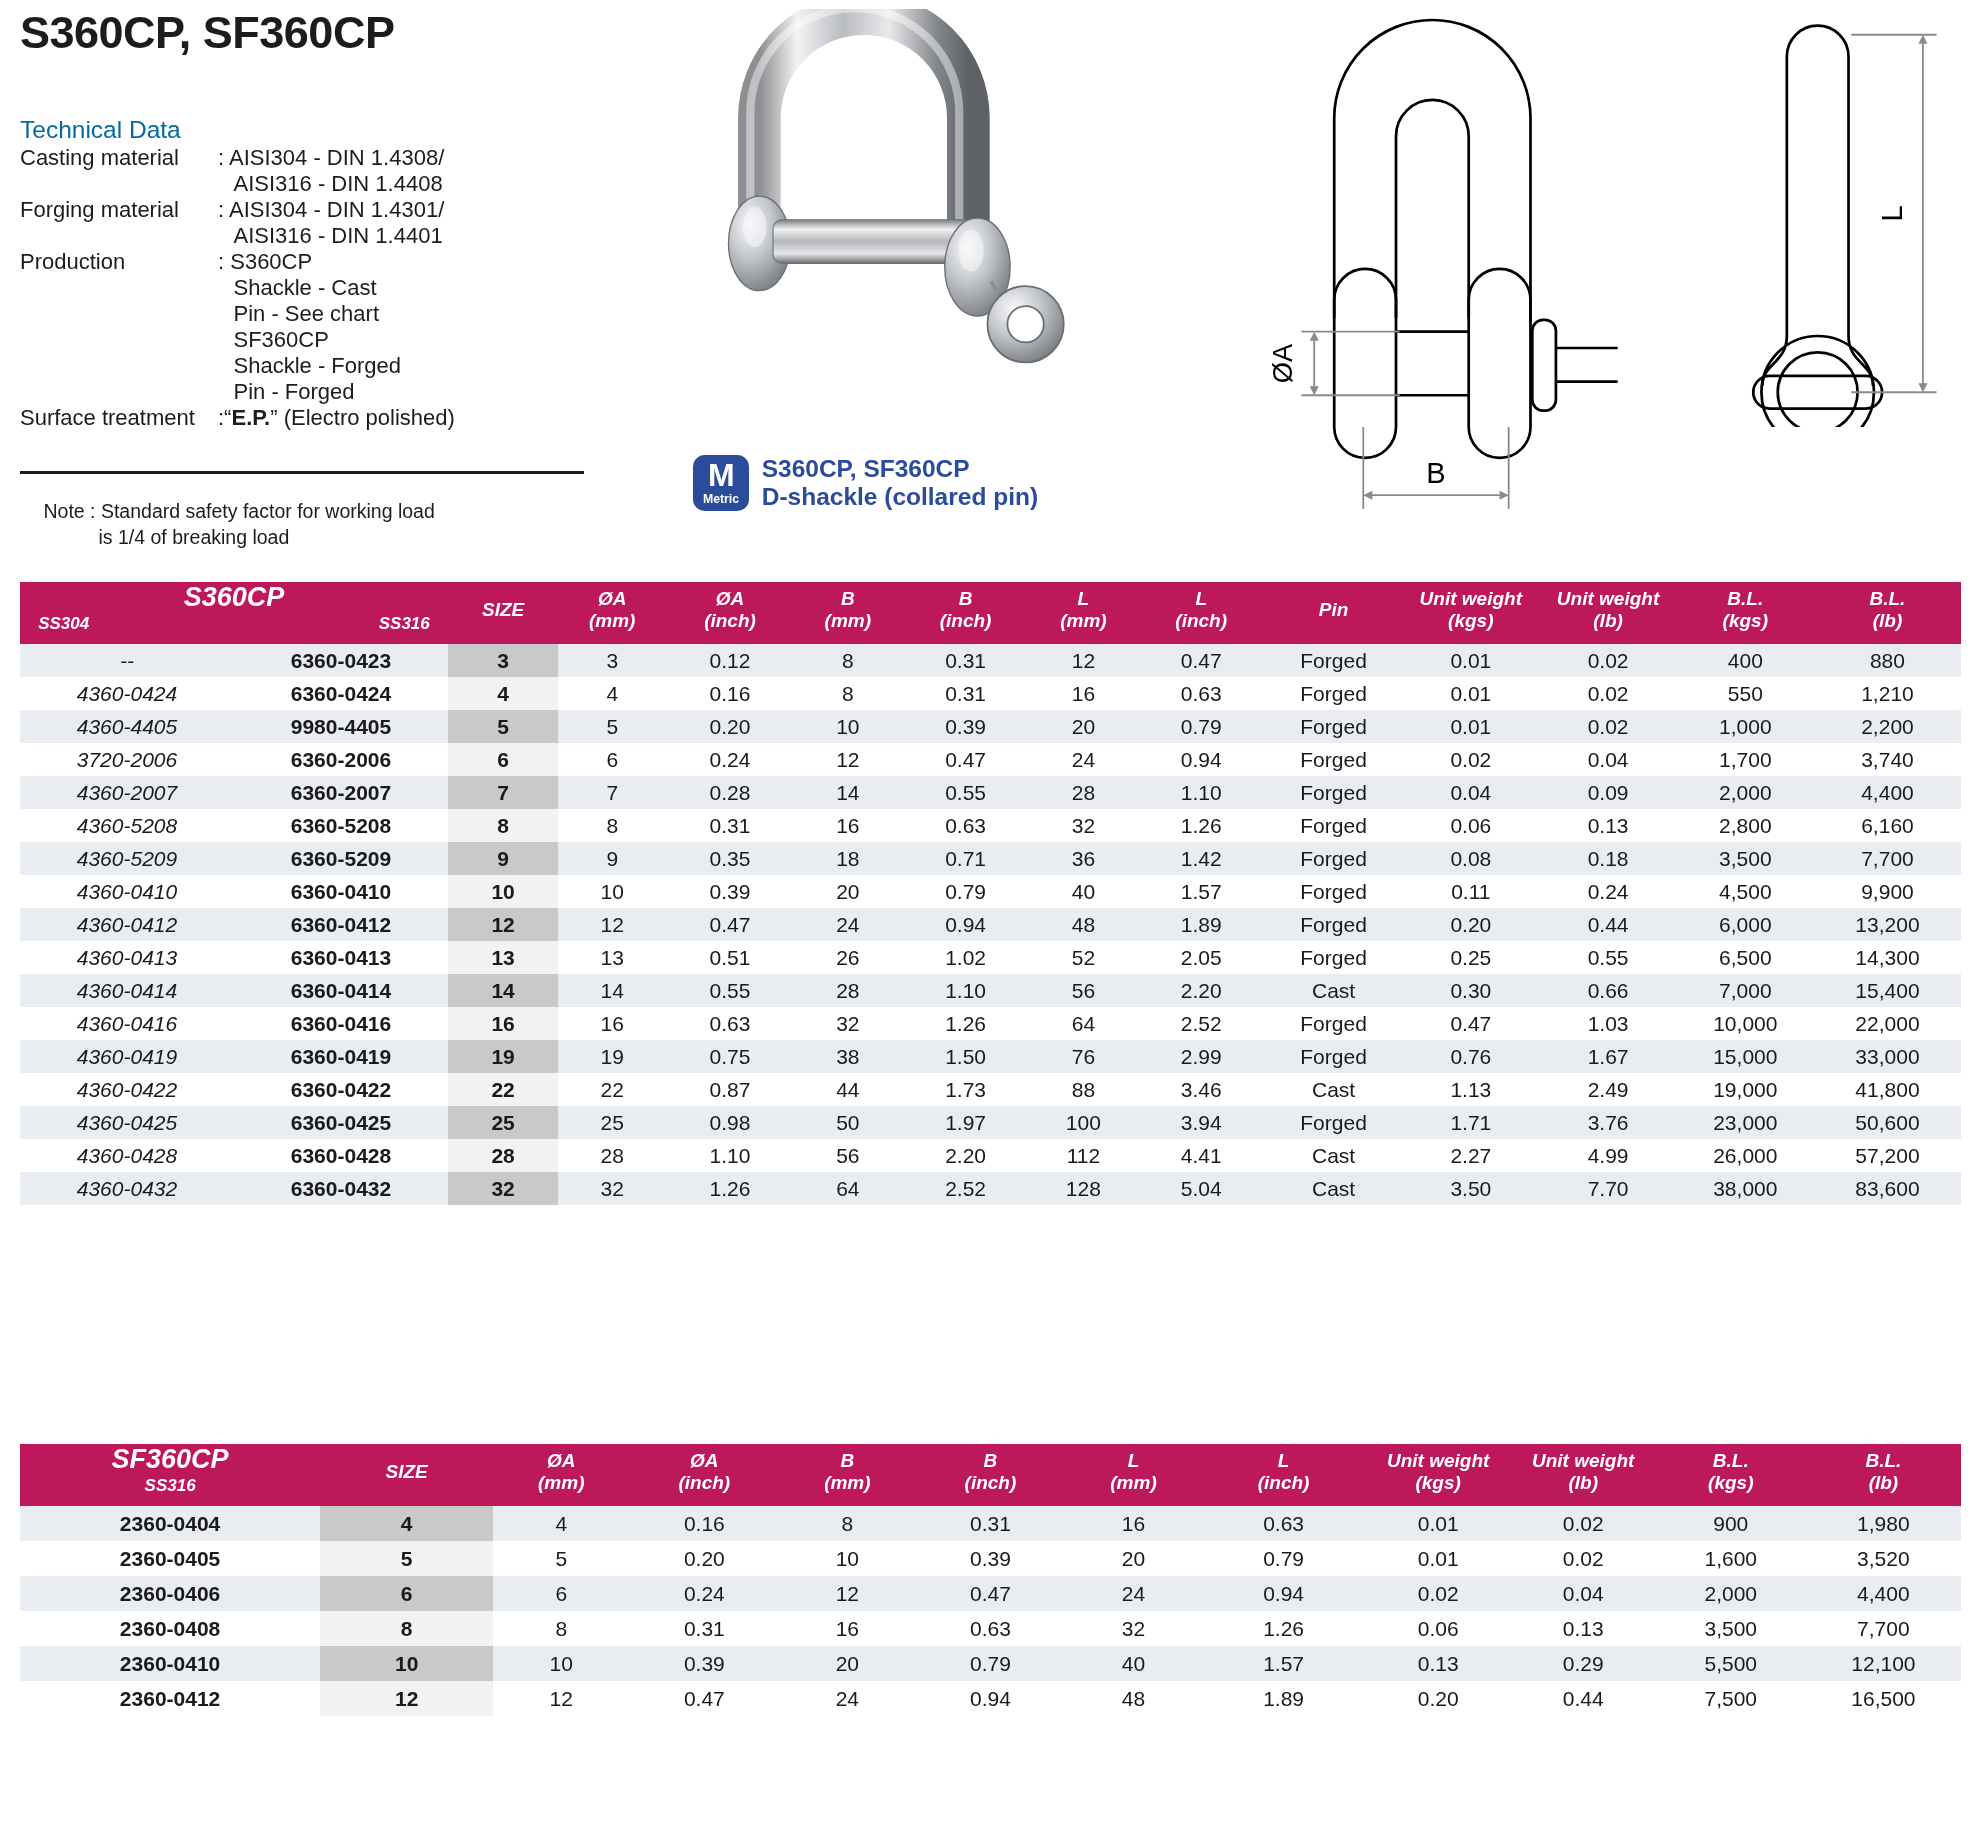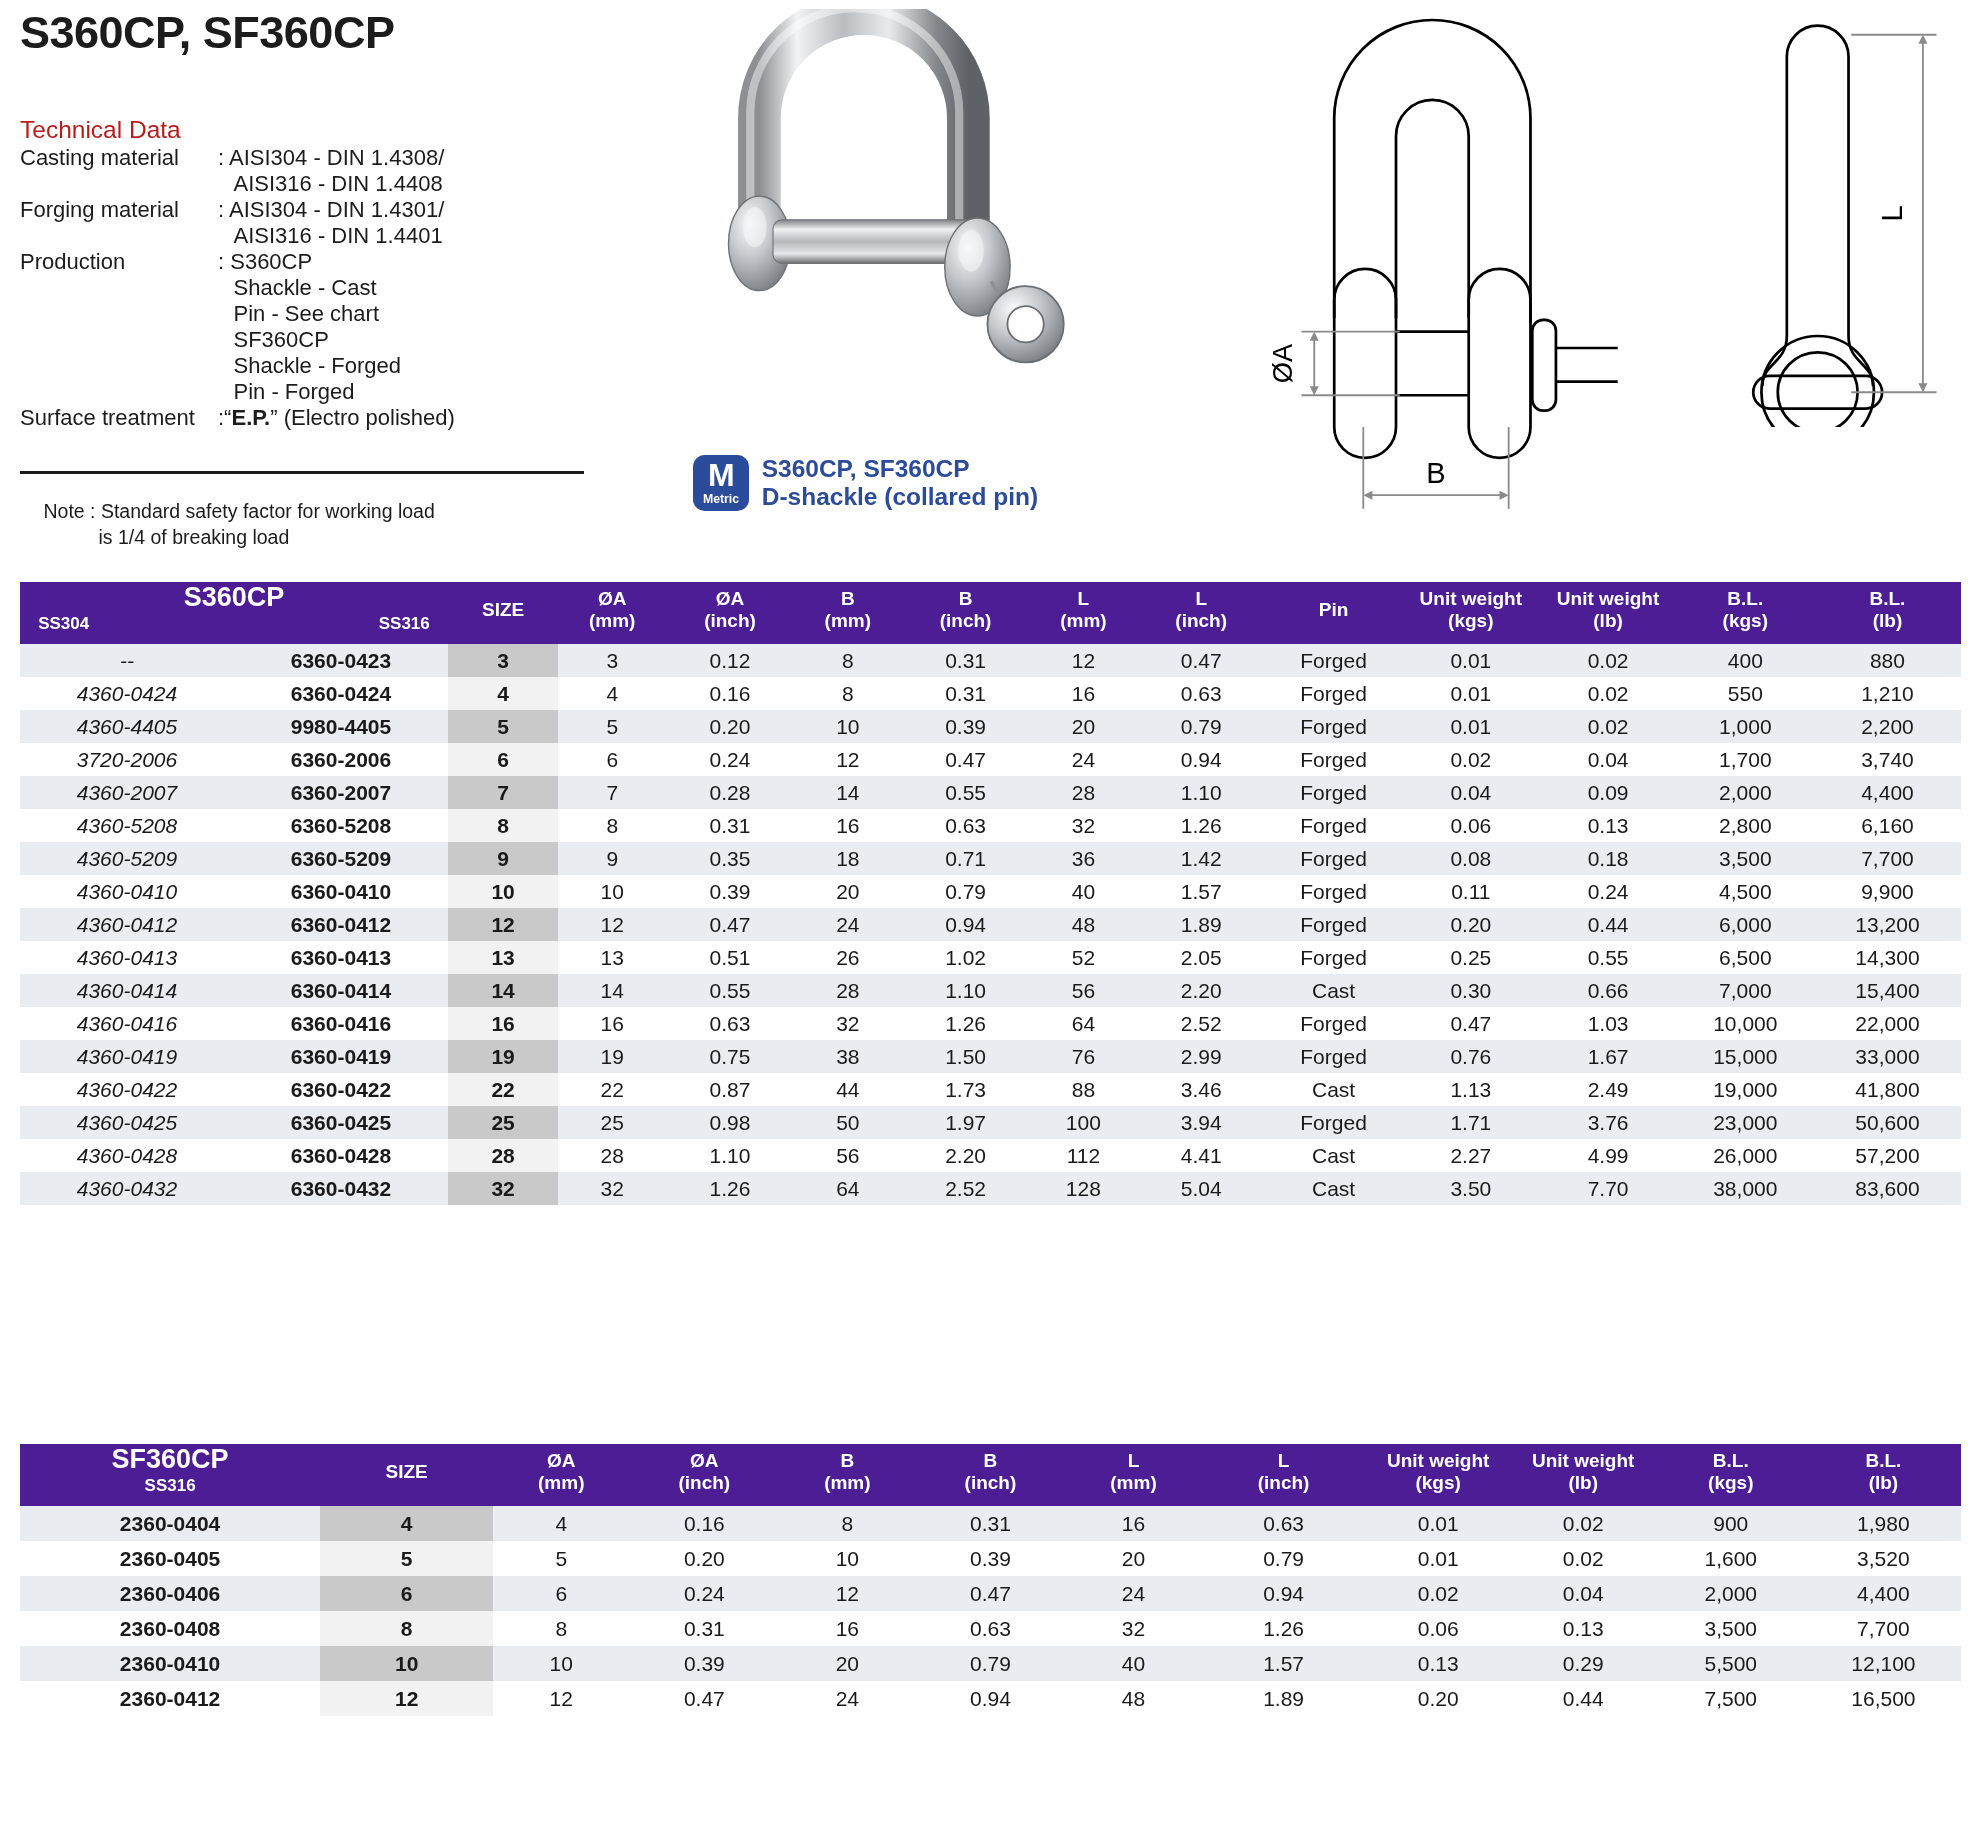--- a/index.html
+++ b/index.html
@@ -17,21 +17,21 @@
   .top { position: relative; height: 573px; }
 
   .title {
     position: absolute; left: 20px; top: 7.3px;
     font-size: 45px; font-weight: bold; letter-spacing: -0.5px;
     color: #1c1c1c;
   }
 
   .td-head {
     position: absolute; left: 20px; top: 116px;
-    font-size: 24.5px; color: #b91c1c;
+    font-size: 24.5px; color: #0369a1;
   }
 
   .spec-table {
     position: absolute; left: 20px; top: 145px;
     border-collapse: collapse;
     font-size: 22px; color: #1c1c1c;
   }
   .spec-table td { padding: 0; vertical-align: top; line-height: 26px; white-space: nowrap; }
   .spec-label { width: 198px; }
   .spec-val { padding-left: 0px; }
@@ -67,27 +67,28 @@
 
   
   .draw1 { position: absolute; left: 1236px; top: 0px; width: 509px; height: 527px; }
   .draw2 { position: absolute; left: 1746px; top: 0px; width: 235px; height: 427px; }
 
   
   .tbl-wrap { position: absolute; left: 20px; width: 1941px; }
   table.data { width: 100%; border-collapse: collapse; table-layout: fixed; }
 
   thead.hdr th {
-    background: #4c1d95;
+    background: #be185d;
     color: #ffffff;
     font-weight: bold;
     vertical-align: middle;
     padding: 3.6px 1.8px 9px 1.8px;
     line-height: 22px;
     font-size: 19px;
+    font-style: italic;
   }
   thead.hdr th .sub { display:block; font-size: 19px; }
 
   .brandcell { text-align: center; }
   .brandcell .big { display:block; font-size: 27px; font-weight: bold; padding-bottom: 5.5px;}
   .brandcell .ss  { display:block; font-size: 17px; font-weight: bold; }
 
   .two-ss { display:flex; justify-content: space-between; padding: 0 16.4px; }
 
   tbody.body td {

